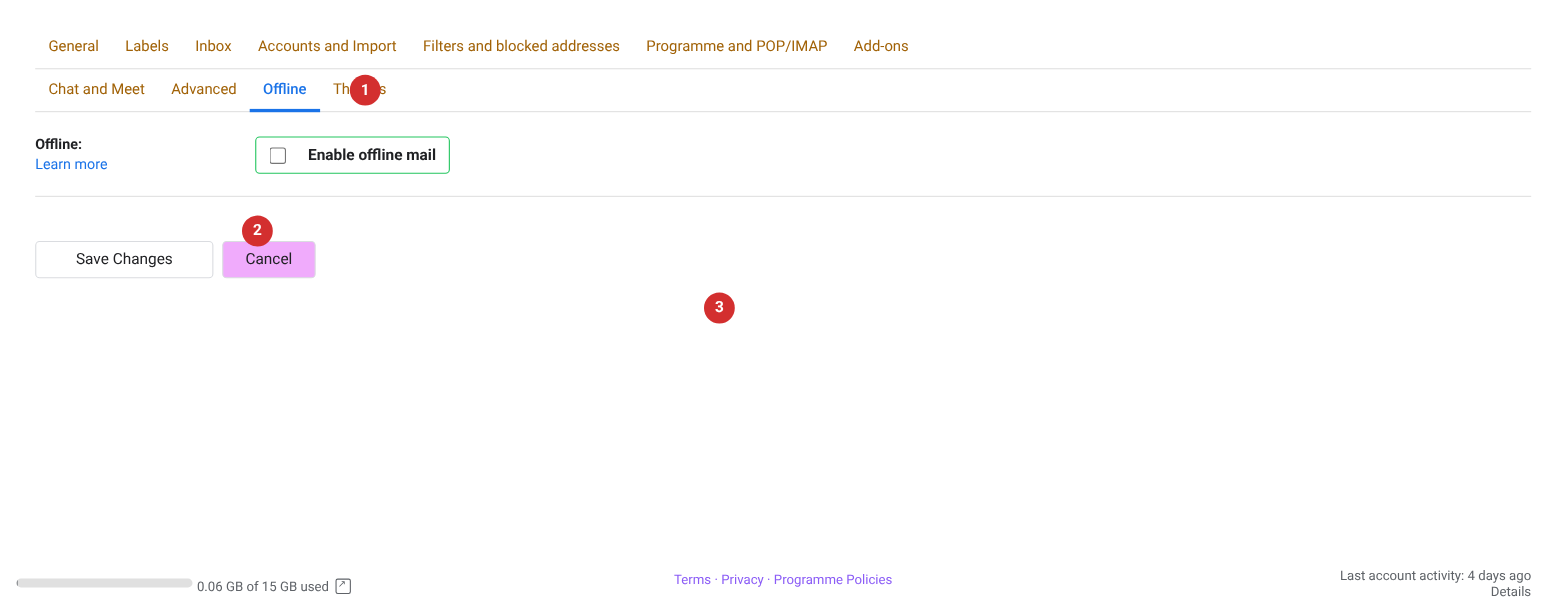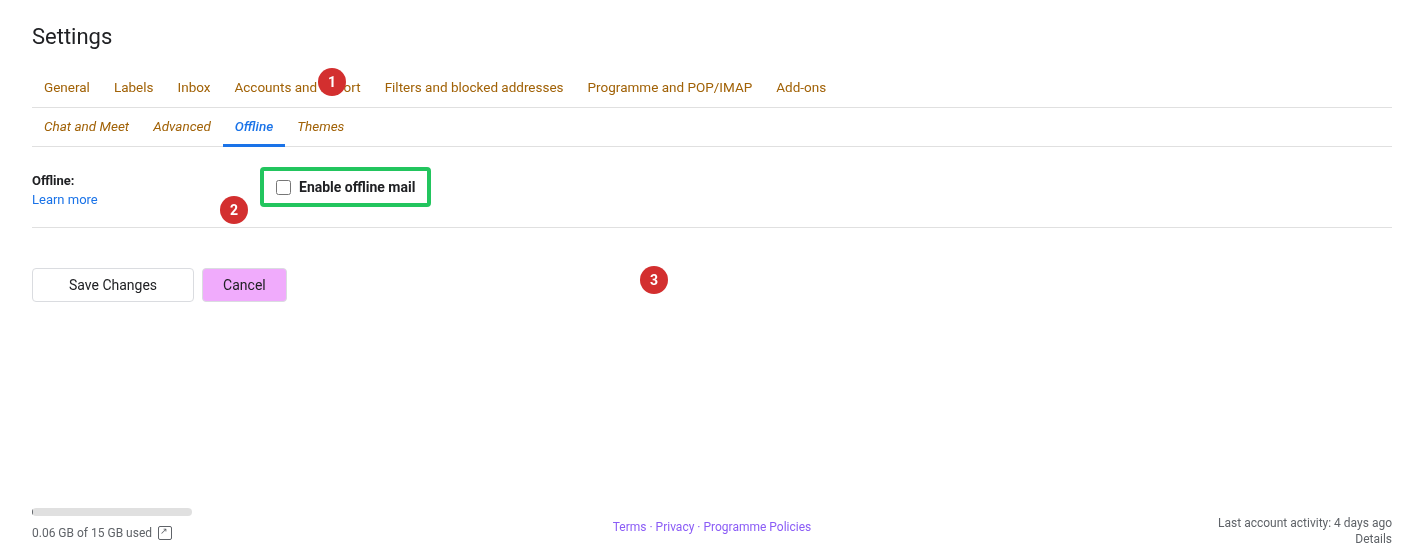--- a/index.html
+++ b/index.html
@@ -51,21 +51,20 @@
       border-bottom: 3px solid #1a73e8;
       font-weight: 500;
     }
 
     .tabs-row-2 {
       display: flex;
       align-items: center;
       flex-wrap: wrap;
       border-bottom: 1px solid #e0e0e0;
       margin-top: 0;
-      font-style: italic;
     }
 
     .settings-section {
       display: flex;
       align-items: flex-end;
       padding: 20px 0;
       border-bottom: 1px solid #e0e0e0;
     }
 
     .section-label {
@@ -88,27 +87,26 @@
 
     .section-content {
       flex: 1;
       display: flex;
       flex-direction: column;
     }
 
     .checkbox-row {
       display: flex;
       align-items: center;
-      gap: 8px;
-      border: 4px solid #22c55e;
+      gap: 20px;
+      border: 1px solid #22c55e;
       border-radius: 4px;
       padding: 8px 12px;
       width: fit-content;
       position: relative;
-      margin-left: 28px;
     }
 
     .checkbox-row input[type="checkbox"] {
       width: 15px;
       height: 15px;
       cursor: pointer;
       accent-color: #1a73e8;
     }
 
     .checkbox-label {
@@ -174,23 +172,23 @@
       left: 220px;
     }
 
     .badge-3 {
       top: 266px;
       left: 640px;
     }
 
     
     .footer {
-      padding: 12px 32px 16px;
-      display: flex;
-      flex-direction: column;
+      padding: 12px 15px 16px;
+      display: flex;
+      flex-direction: row;
       gap: 4px;
     }
 
     .storage-bar-wrap {
       display: flex;
       align-items: center;
       gap: 8px;
       margin-bottom: 6px;
     }
 
@@ -269,21 +267,20 @@
     }
   </style>
 </head>
 <body>
 
 <div class="badge badge-1">1</div>
 <div class="badge badge-2">2</div>
 <div class="badge badge-3">3</div>
 
 <div class="main-content">
-  <h1>Settings</h1>
 
   <div class="tabs-row">
     <a class="tab">General</a>
     <a class="tab">Labels</a>
     <a class="tab">Inbox</a>
     <a class="tab">Accounts and Import</a>
     <a class="tab">Filters and blocked addresses</a>
     <a class="tab">Programme and POP/IMAP</a>
     <a class="tab">Add-ons</a>
   </div>

